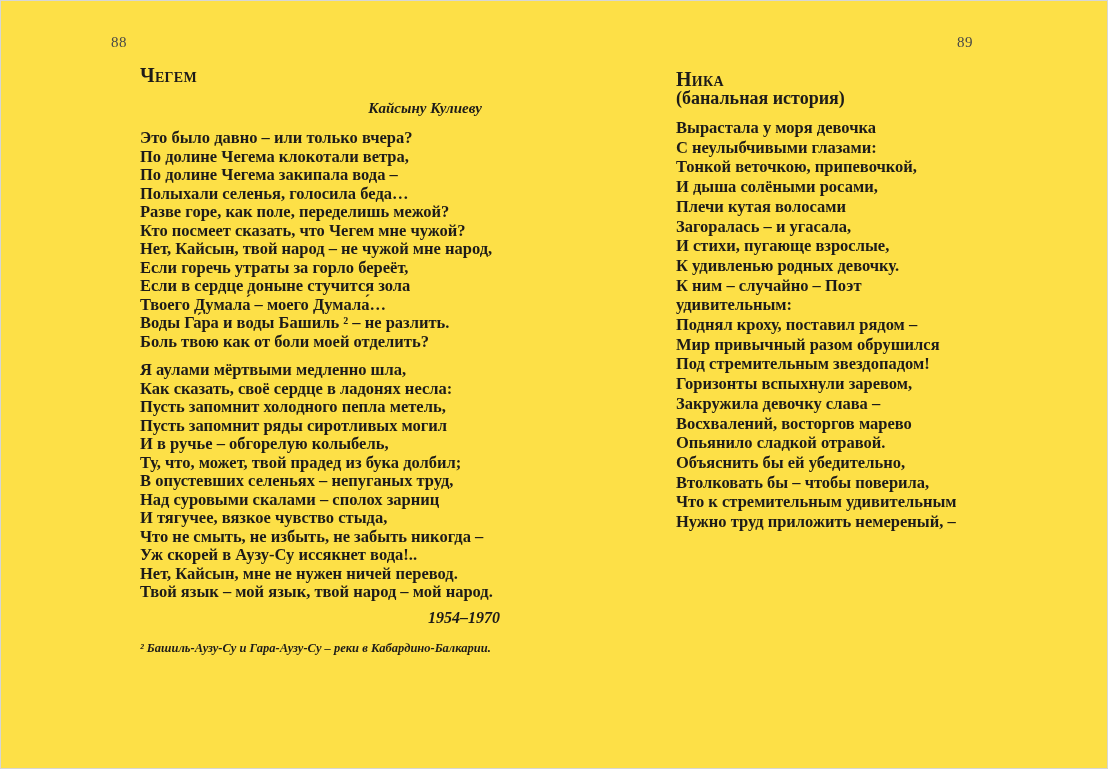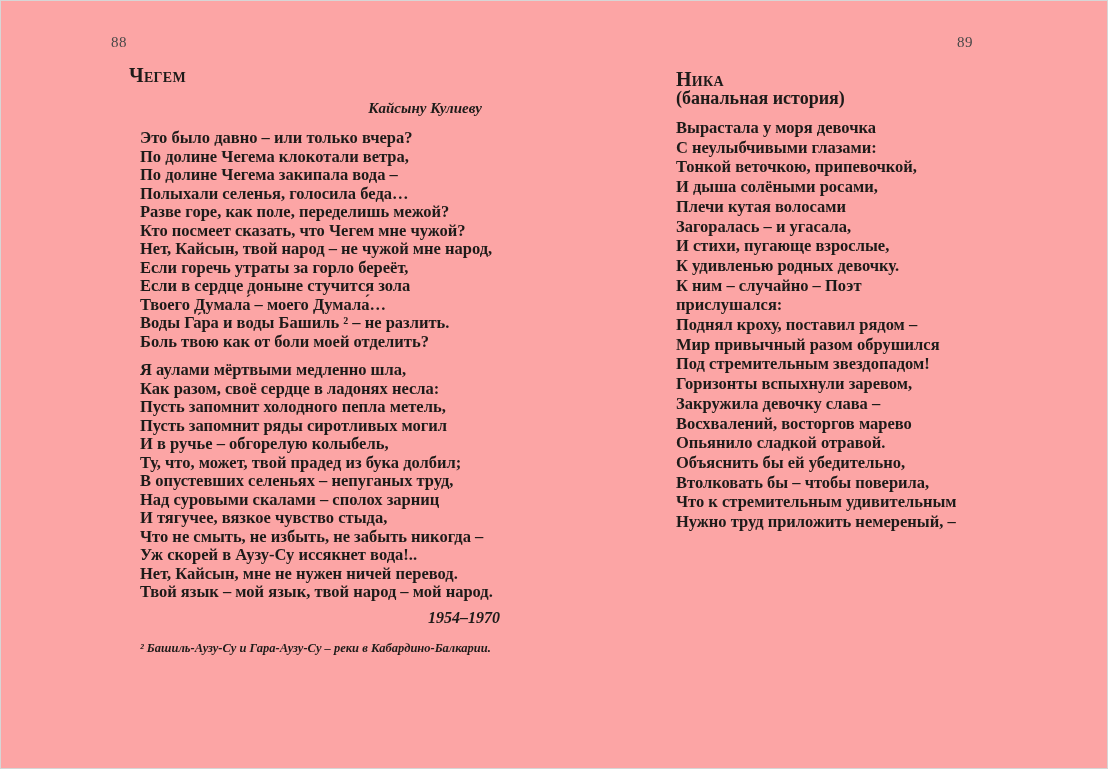--- a/index.html
+++ b/index.html
@@ -4,21 +4,21 @@
 <style>
   html, body {
     margin: 0;
     padding: 0;
     background: #ffffff;
   }
   .spread {
     position: relative;
     width: 1108px;
     height: 769px;
-    background: #fca5a5;
+    background: #fde047;
     box-sizing: border-box;
     border: 1px solid #d6d6d6;
     font-family: "Liberation Serif", "DejaVu Serif", serif;
     color: #1d1b19;
     overflow: hidden;
   }
   .page-number {
     position: absolute;
     top: 33px;
     font-size: 15px;
@@ -30,21 +30,21 @@
   .page-number.right { left: 930px; width: 68px; text-align: center; }
 
   .poem-title {
     position: absolute;
     font-weight: 700;
     font-variant: small-caps;
     font-size: 20px;
     letter-spacing: 0.3px;
     white-space: nowrap;
   }
-  .title-left { left: 128px; top: 63px; }
+  .title-left { left: 139px; top: 63px; }
   .title-right-1 { left: 675px; top: 67px; }
   .title-right-2 {
     position: absolute;
     left: 675px; top: 87px;
     font-weight: 700;
     font-size: 18px;
     white-space: nowrap;
   }
   .dedication {
     position: absolute;
@@ -107,21 +107,21 @@
       <div class="poem-line">Нет, Кайсын, твой народ – не чужой мне народ,</div>
       <div class="poem-line">Если горечь утраты за горло береёт,</div>
       <div class="poem-line">Если в сердце доныне стучится зола</div>
       <div class="poem-line">Твоего Думала́ – моего Думала́…</div>
       <div class="poem-line">Воды Га́ра и воды Башиль ² – не разлить.</div>
       <div class="poem-line">Боль твою как от боли моей отделить?</div>
     </div>
 
   <div class="poem stanza-2">
       <div class="poem-line">Я аулами мёртвыми медленно шла,</div>
-      <div class="poem-line">Как разом, своё сердце в ладонях несла:</div>
+      <div class="poem-line">Как сказать, своё сердце в ладонях несла:</div>
       <div class="poem-line">Пусть запомнит холодного пепла метель,</div>
       <div class="poem-line">Пусть запомнит ряды сиротливых могил</div>
       <div class="poem-line">И в ручье – обгорелую колыбель,</div>
       <div class="poem-line">Ту, что, может, твой прадед из бука долбил;</div>
       <div class="poem-line">В опустевших селеньях – непуганых труд,</div>
       <div class="poem-line">Над суровыми скалами – сполох зарниц</div>
       <div class="poem-line">И тягучее, вязкое чувство стыда,</div>
       <div class="poem-line">Что не смыть, не избыть, не забыть никогда –</div>
       <div class="poem-line">Уж скорей в Аузу-Су иссякнет вода!..</div>
       <div class="poem-line">Нет, Кайсын, мне не нужен ничей перевод.</div>
@@ -141,21 +141,21 @@
   <div class="poem poem-right">
       <div class="poem-line">Вырастала у моря девочка</div>
       <div class="poem-line">С неулыбчивыми глазами:</div>
       <div class="poem-line">Тонкой веточкою, припевочкой,</div>
       <div class="poem-line">И дыша солёными росами,</div>
       <div class="poem-line">Плечи кутая волосами</div>
       <div class="poem-line">Загоралась – и угасала,</div>
       <div class="poem-line">И стихи, пугающе взрослые,</div>
       <div class="poem-line">К удивленью родных девочку.</div>
       <div class="poem-line">К ним – случайно – Поэт</div>
-      <div class="poem-line">прислушался:</div>
+      <div class="poem-line">удивительным:</div>
       <div class="poem-line">Поднял кроху, поставил рядом –</div>
       <div class="poem-line">Мир привычный разом обрушился</div>
       <div class="poem-line">Под стремительным звездопадом!</div>
       <div class="poem-line">Горизонты вспыхнули заревом,</div>
       <div class="poem-line">Закружила девочку слава –</div>
       <div class="poem-line">Восхвалений, восторгов марево</div>
       <div class="poem-line">Опьянило сладкой отравой.</div>
       <div class="poem-line">Объяснить бы ей убедительно,</div>
       <div class="poem-line">Втолковать бы – чтобы поверила,</div>
       <div class="poem-line">Что к стремительным удивительным</div>

